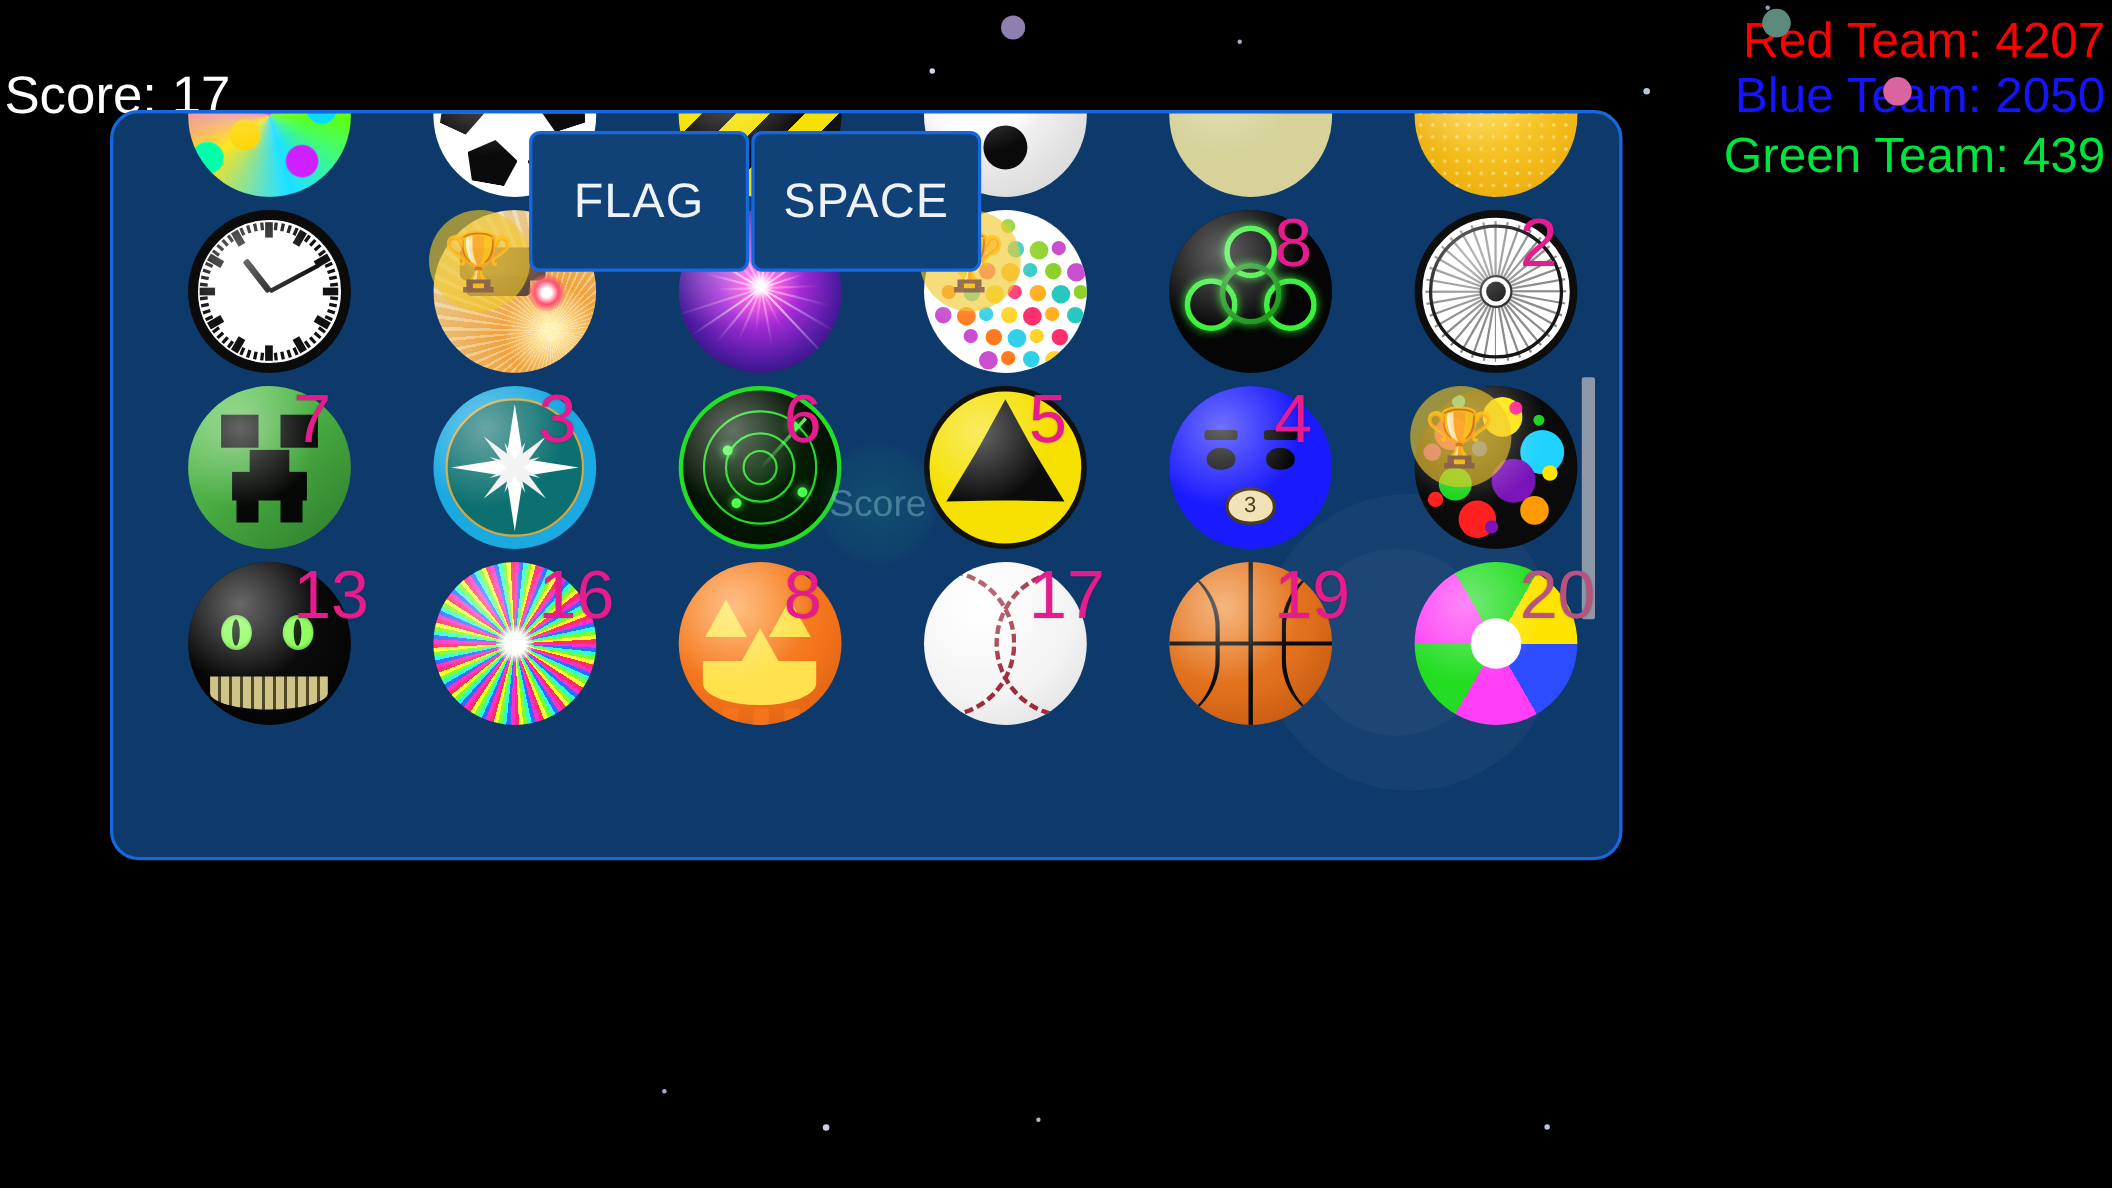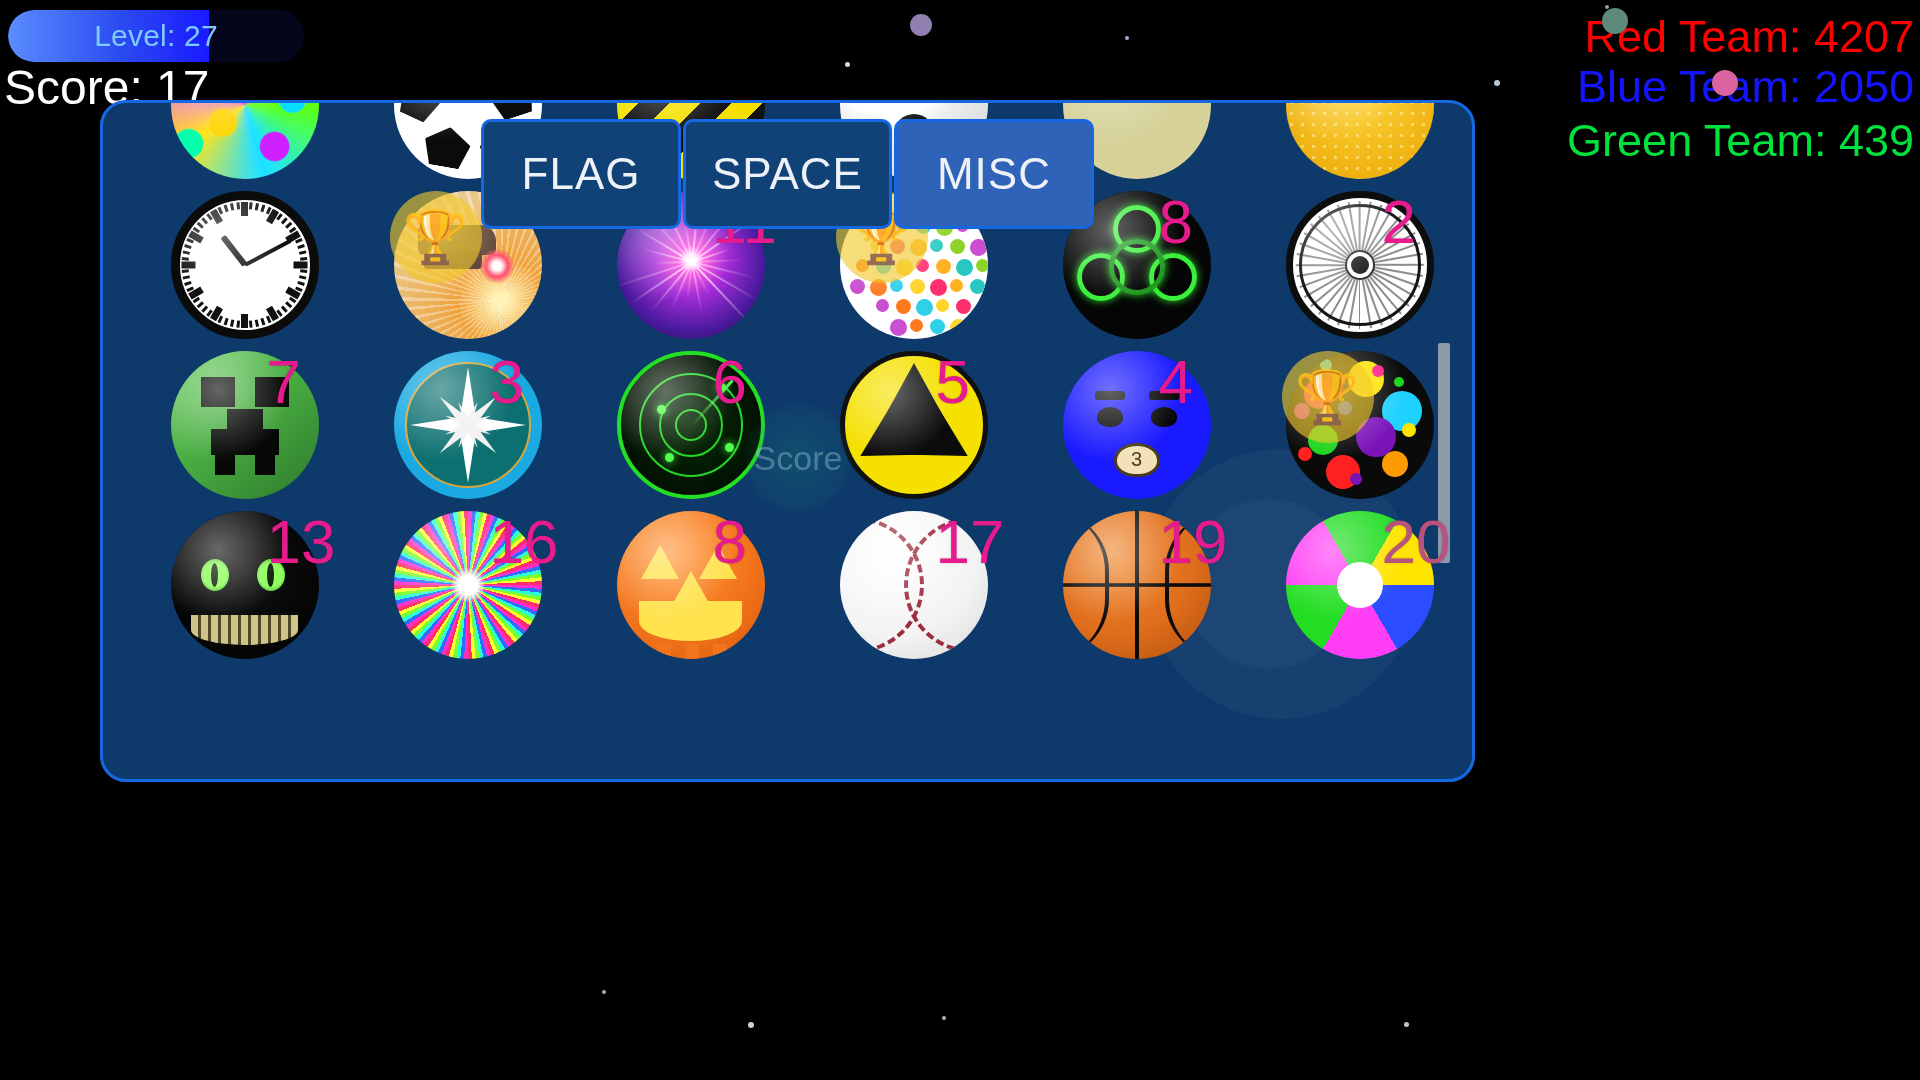--- a/index.html
+++ b/index.html
@@ -51,21 +51,21 @@
     overflow:hidden;
   }
   #panel-bg-orb-1 { position:absolute; right:56px; bottom:60px; width:270px; height:270px;
     border-radius:50%; background:rgba(255,255,255,.035); }
   #panel-bg-orb-2 { position:absolute; right:118px; bottom:110px; width:170px; height:170px;
     border-radius:50%; background:rgba(255,255,255,.03); }
 
   
   #tabs { position:absolute; left:378px; top:16px; display:flex; z-index:30; }
   .tab {
-    height:110px; min-width:200px; padding:0 26px;
+    height:128px; min-width:200px; padding:0 26px;
     display:flex; align-items:center; justify-content:center;
     color:#eef2f7; font-size:44px; letter-spacing:1px;
     background:#104277;
     border:3px solid #1668e0;
     border-radius:10px;
     margin-right:2px; cursor:pointer;
     user-select:none;
   }
   .tab.active { background:#2e63b8; }
 
@@ -274,24 +274,20 @@
       #ff3ef5 0deg 60deg,#22dd22 60deg 120deg,#ffe400 120deg 180deg,
       #2b4dff 180deg 240deg,#ff3ef5 240deg 300deg,#22dd22 300deg 360deg); }
   .b-beach .cap { position:absolute; left:50%; top:50%; width:46px; height:46px;
      margin:-23px 0 0 -23px; border-radius:50%; background:#fff; }
 </style>
 </head>
 <body>
 
 <div id="stage">
 
-  <div id="level-bar-wrap">
-    <div id="level-bar-fill" style="width: 68%;"></div>
-    <div id="level-bar-label">Level: 27</div>
-  </div>
 
   <div id="score-text">Score: 17</div>
 
   <div class="team-line" id="team-red" style="color: rgb(255, 0, 0);">Red Team: 4207</div>
   <div class="team-line" id="team-blue" style="color: rgb(20, 20, 255);">Blue Team: 2050</div>
   <div class="team-line" id="team-green" style="color: rgb(0, 226, 60);">Green Team: 439</div>
 
   <div id="panel">
     <div id="panel-bg-orb-1"></div>
     <div id="panel-bg-orb-2"></div>
@@ -686,23 +682,20 @@
       <div id="blob-mark">Score</div>
     </div>
 
     <div id="tabs">
         <div class="tab">
           <span>FLAG</span>
         </div>
         <div class="tab">
           <span>SPACE</span>
         </div>
-        <div class="tab active">
-          <span>MISC</span>
-        </div>
       </div>
 
     <div id="scrollbar-track"></div>
     <div id="scrollbar-thumb" style="background: rgb(141, 153, 168);"></div>
   </div>
 
 <div class="star" style="left: 845px; top: 62px; width: 5px; height: 5px; background: rgb(207, 216, 232);"></div>
     <div class="star" style="left: 1125px; top: 36px; width: 4px; height: 4px; background: rgb(159, 176, 200);"></div>
     <div class="star" style="left: 1494px; top: 80px; width: 6px; height: 6px; background: rgb(185, 198, 216);"></div>
     <div class="star" style="left: 748px; top: 1022px; width: 6px; height: 6px; background: rgb(200, 210, 224);"></div>

